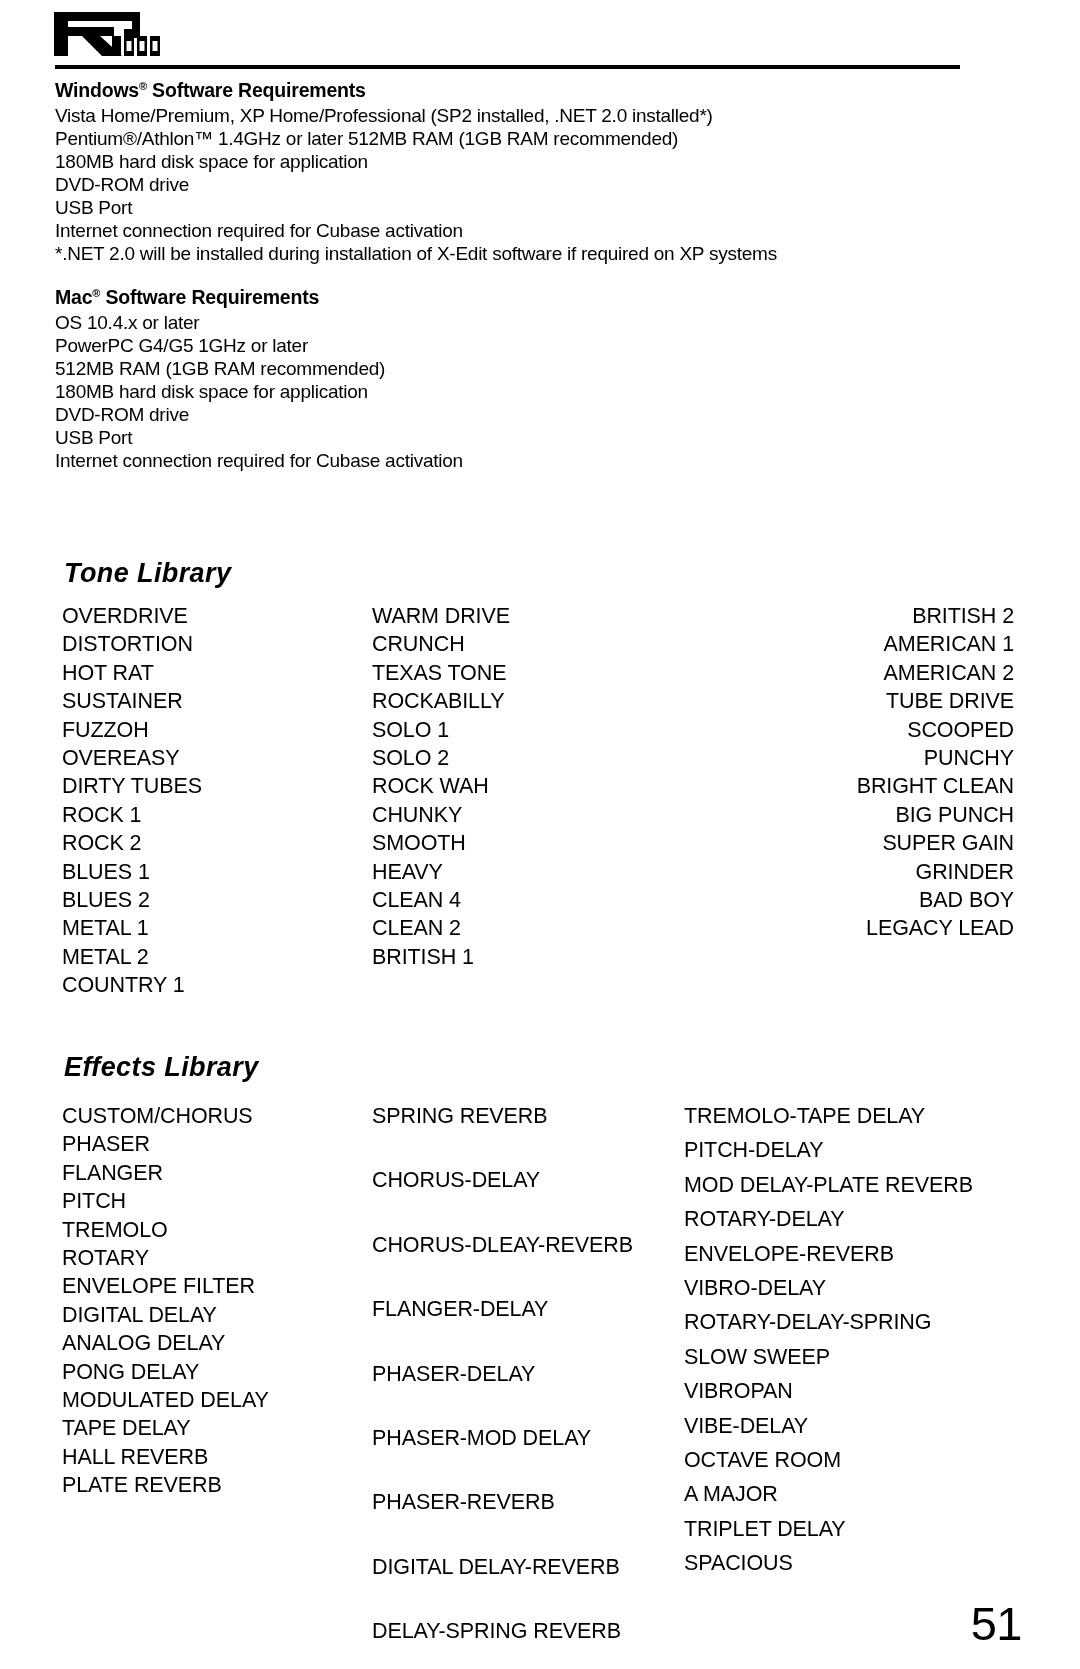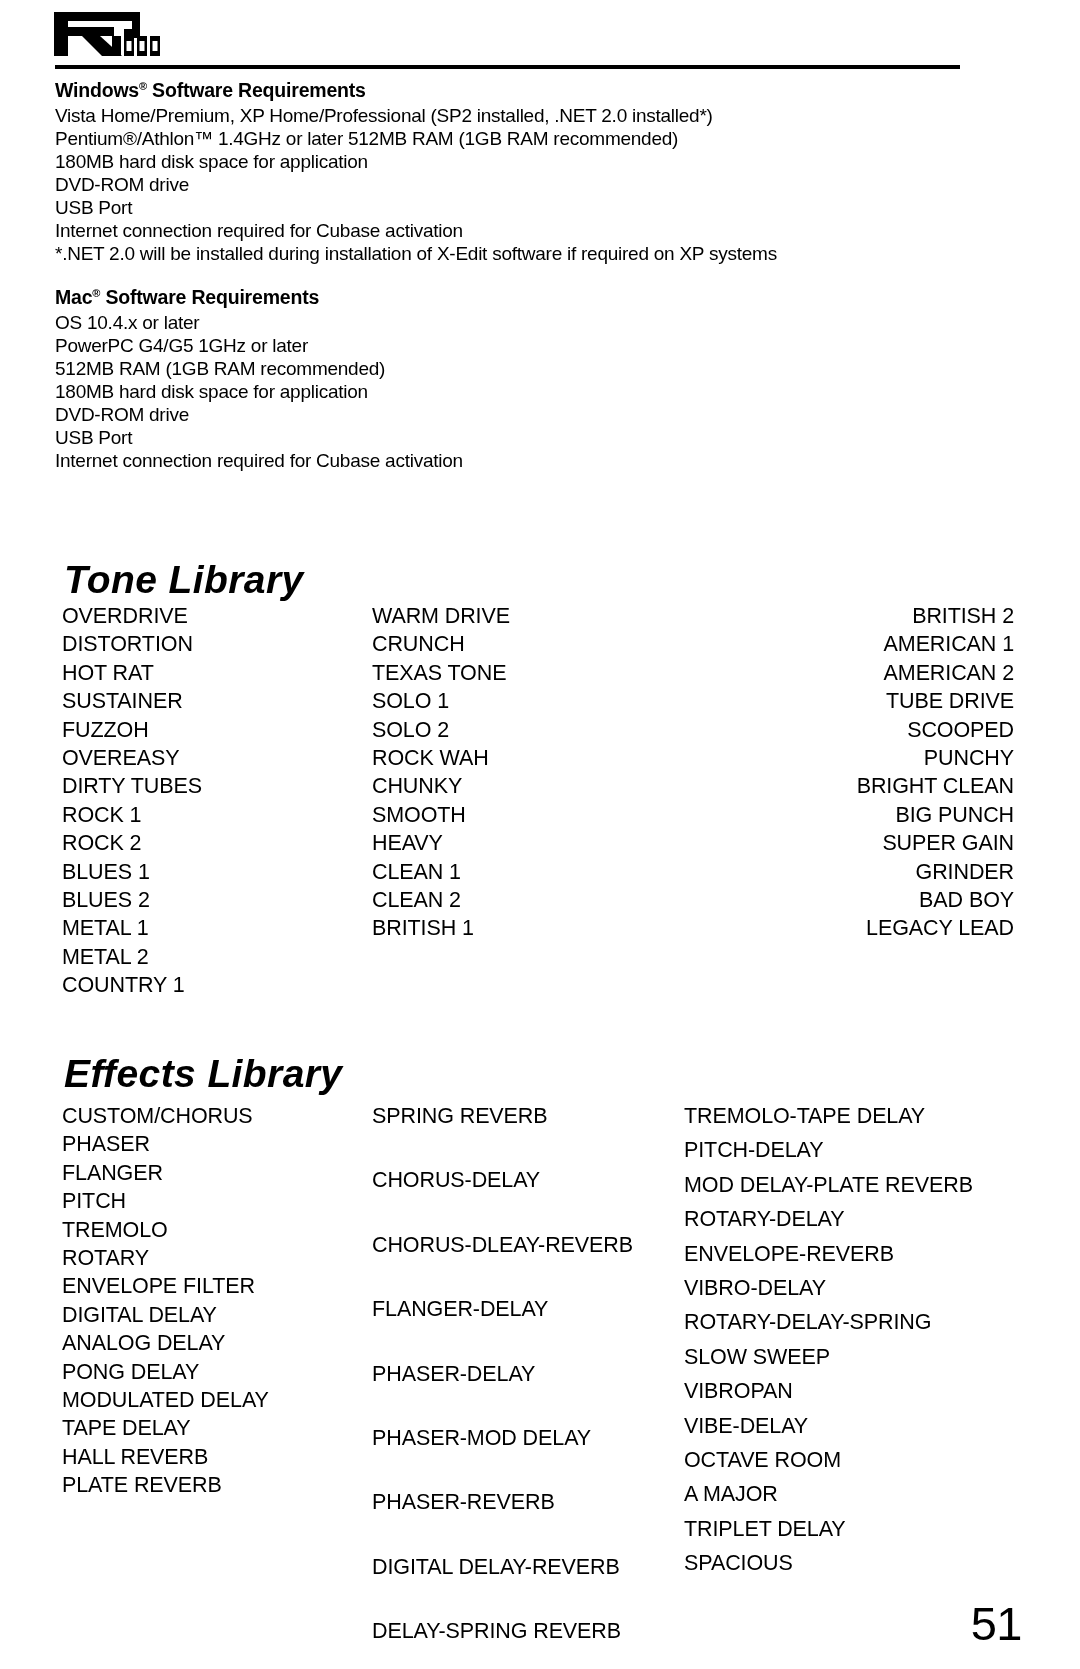--- a/index.html
+++ b/index.html
@@ -69,21 +69,21 @@
     line-height: 23px;
     letter-spacing: -0.25px;
     white-space: nowrap;
   }
 
   
   .section-title {
     position: absolute;
     font-style: italic;
     font-weight: bold;
-    font-size: 39px;
+    font-size: 27px;
     letter-spacing: 0.4px;
     left: 64px;
   }
   #tone-title { top: 558px; }
   #effects-title { top: 1052px; }
 
   
   .lib-cols {
     position: absolute;
     display: flex;
@@ -192,27 +192,28 @@
       <div class="lib-item">BLUES 1</div>
       <div class="lib-item">BLUES 2</div>
       <div class="lib-item">METAL 1</div>
       <div class="lib-item">METAL 2</div>
       <div class="lib-item">COUNTRY 1</div>
     </div>
     <div class="lib-col">
       <div class="lib-item">WARM DRIVE</div>
       <div class="lib-item">CRUNCH</div>
       <div class="lib-item">TEXAS TONE</div>
+      <div class="lib-item">ROCKABILLY</div>
       <div class="lib-item">SOLO 1</div>
       <div class="lib-item">SOLO 2</div>
       <div class="lib-item">ROCK WAH</div>
       <div class="lib-item">CHUNKY</div>
       <div class="lib-item">SMOOTH</div>
       <div class="lib-item">HEAVY</div>
-      <div class="lib-item">CLEAN 1</div>
+      <div class="lib-item">CLEAN 4</div>
       <div class="lib-item">CLEAN 2</div>
       <div class="lib-item">BRITISH 1</div>
     </div>
     <div class="lib-col">
       <div class="lib-item">BRITISH 2</div>
       <div class="lib-item">AMERICAN 1</div>
       <div class="lib-item">AMERICAN 2</div>
       <div class="lib-item">TUBE DRIVE</div>
       <div class="lib-item">SCOOPED</div>
       <div class="lib-item">PUNCHY</div>

